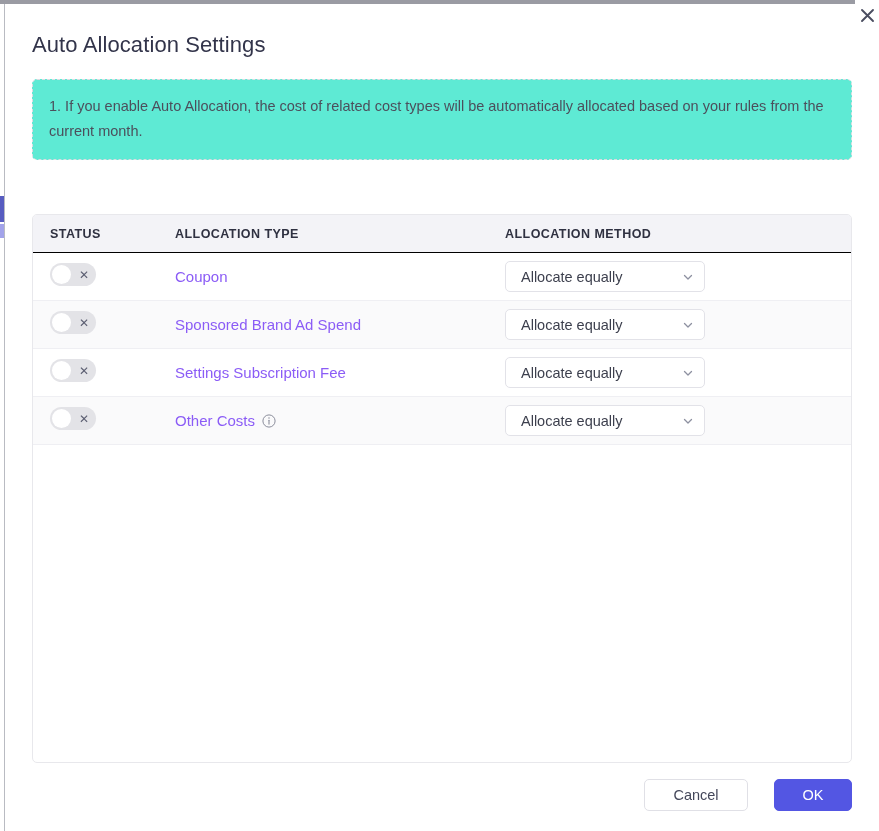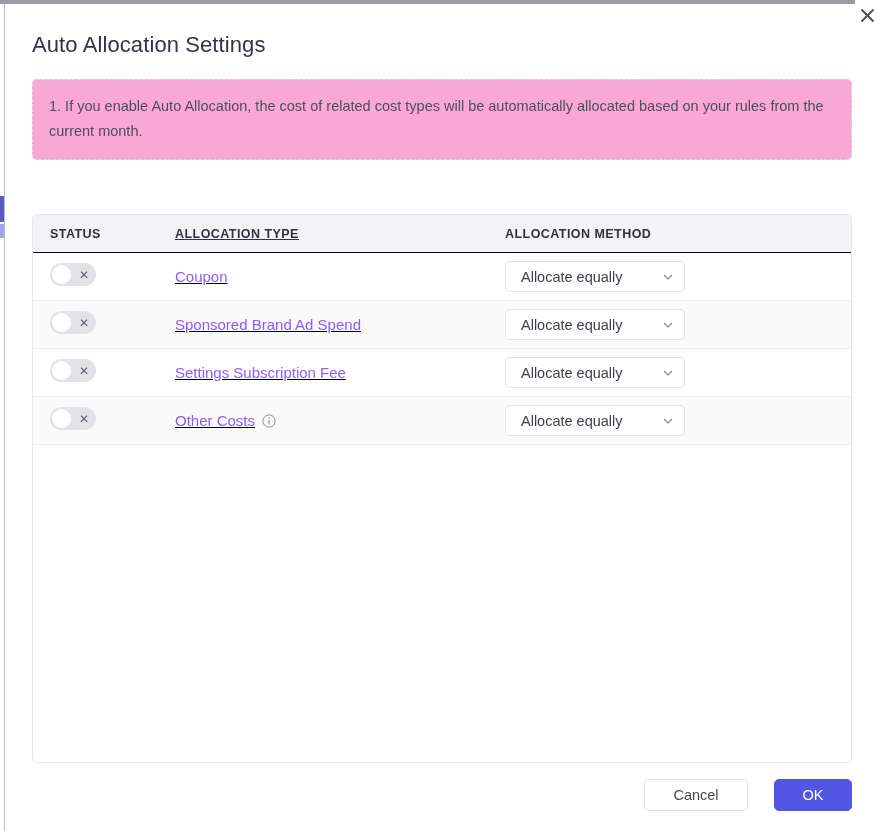--- a/index.html
+++ b/index.html
@@ -93,21 +93,21 @@
 
   
   .notice {
     position: absolute;
     left: 27px;
     top: 75px;
     width: 820px;
     box-sizing: border-box;
     border: 1px dashed #dcdce2;
     border-radius: 5px;
-    background: #f9a8d4;
+    background: #5eead4;
     padding: 14px 16px 15px 16px;
   }
   .notice p {
     margin: 0;
     font-size: 14.5px;
     line-height: 25px;
     color: #4c4f5c;
   }
 
   
@@ -132,21 +132,21 @@
   }
   .th {
     font-size: 12.5px;
     font-weight: bold;
     color: #2f3141;
     letter-spacing: .45px;
     text-transform: uppercase;
     white-space: nowrap;
   }
   .col-status  { width: 142px; padding-left: 17px; box-sizing: border-box; }
-  .col-type    { width: 330px; box-sizing: border-box; text-decoration: underline; }
+  .col-type    { width: 330px; box-sizing: border-box; }
   .col-method  { flex: 1; box-sizing: border-box; }
 
   .trow {
     display: flex;
     align-items: center;
     height: 47px;
     border-bottom: 1px solid #efeff3;
     background: #ffffff;
   }
   .trow.alt { background: #fafafb; }
@@ -186,21 +186,21 @@
   }
   .info-icon {
     display: inline-flex;
     align-items: center;
     color: #8a8d9b;
     cursor: pointer;
   }
 
   
   .select {
-    width: 180px;
+    width: 200px;
     height: 31px;
     box-sizing: border-box;
     border: 1px solid #e2e2e8;
     border-radius: 5px;
     background: #ffffff;
     display: flex;
     align-items: center;
     justify-content: space-between;
     padding: 0 10px 0 15px;
     font-size: 14.5px;

